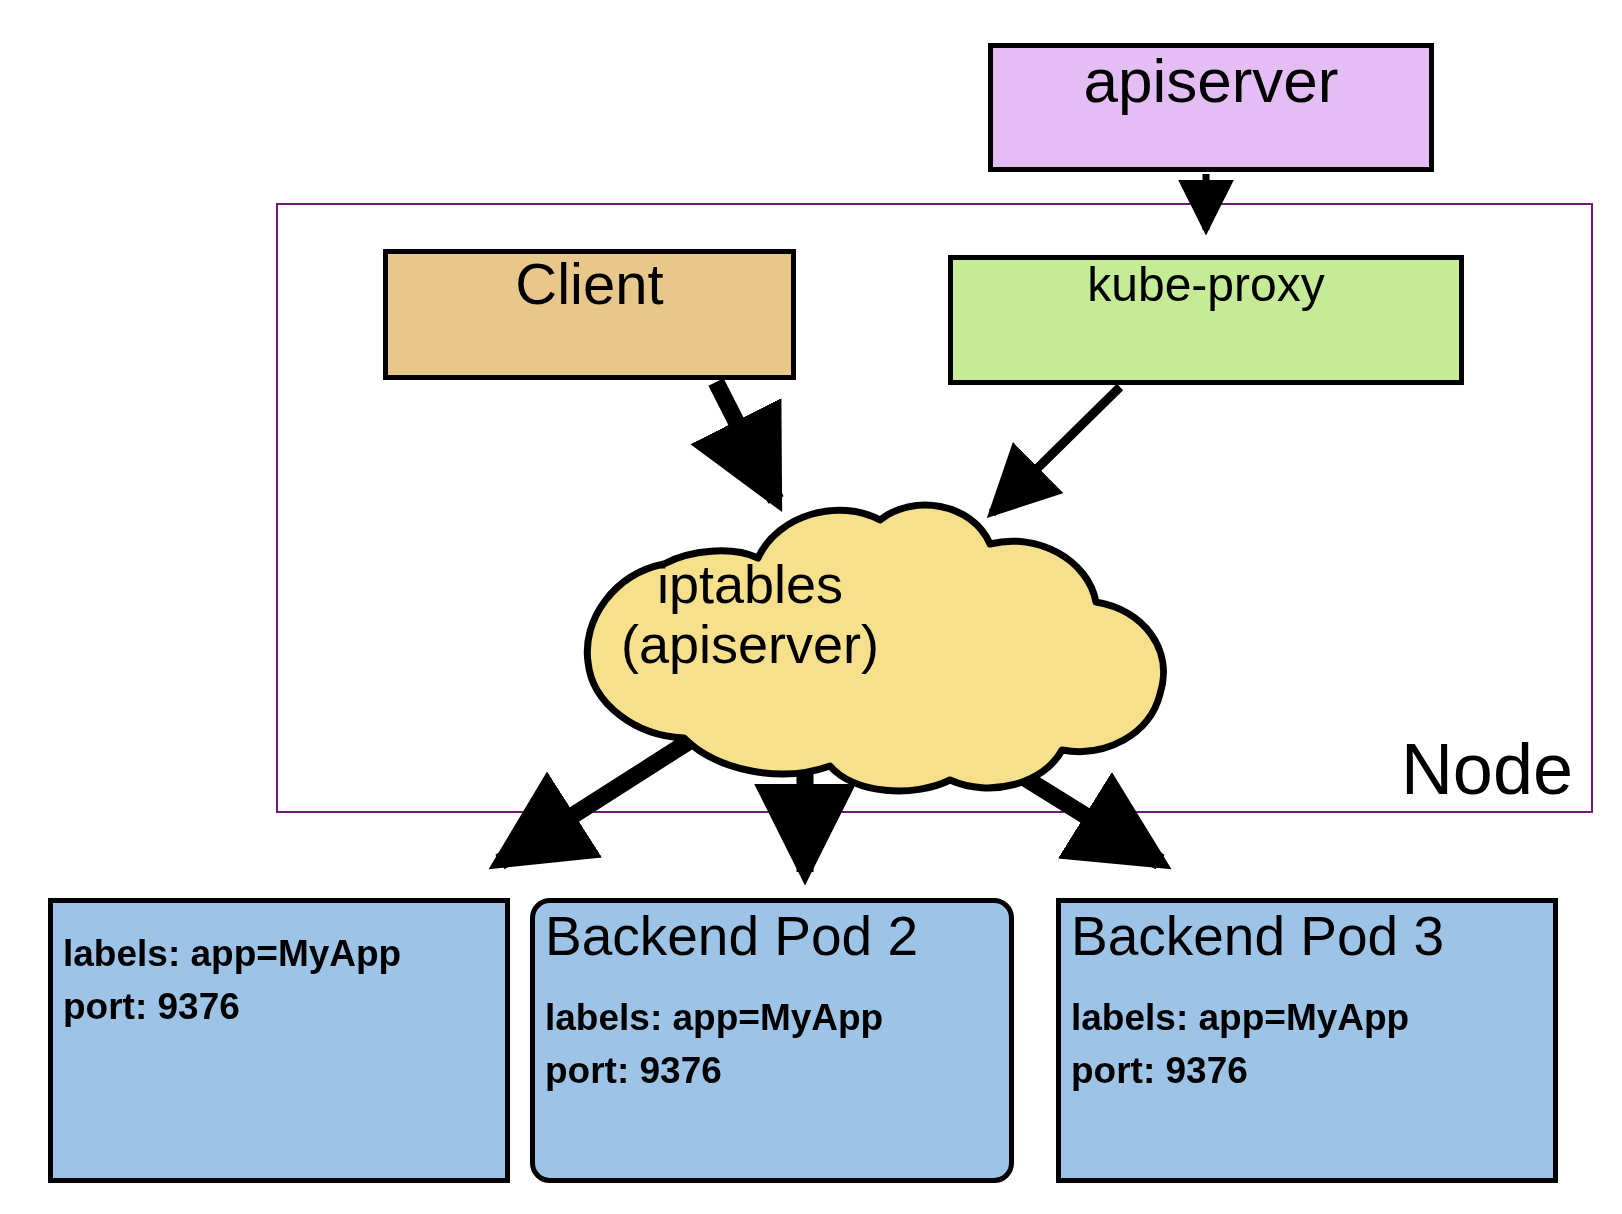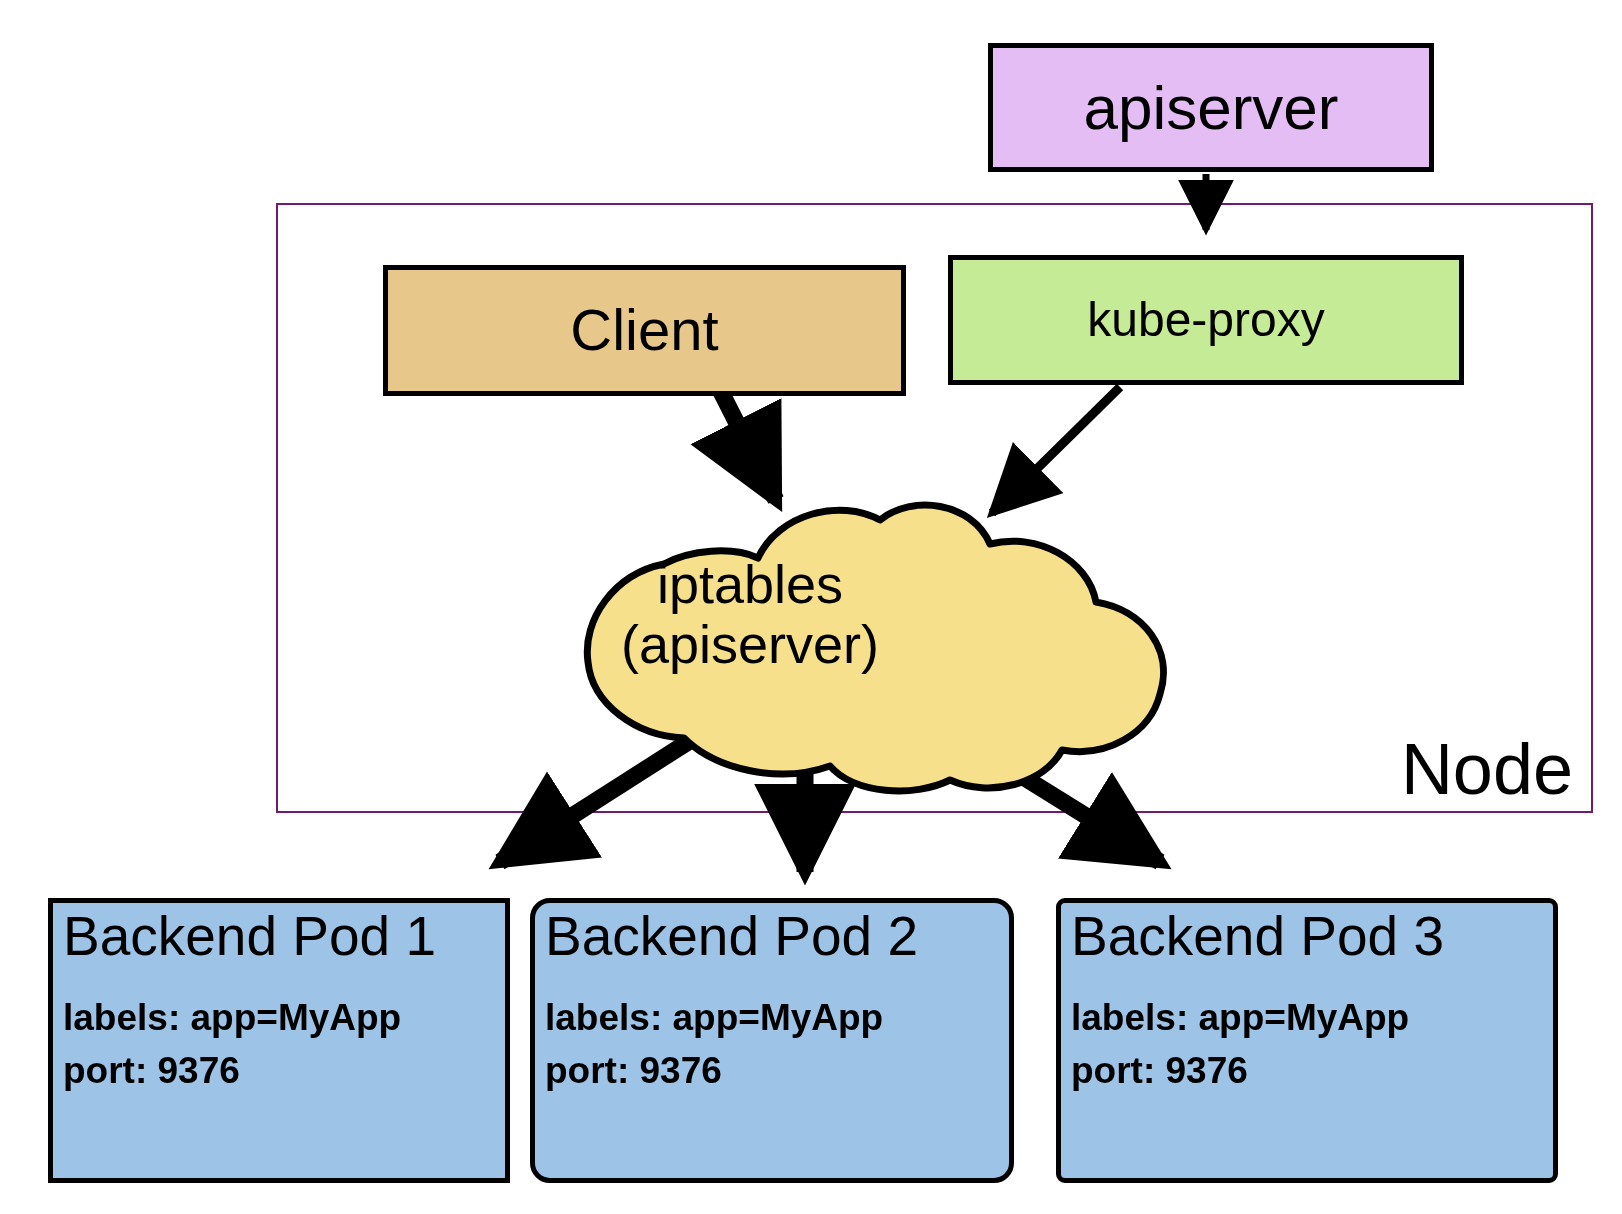--- a/index.html
+++ b/index.html
@@ -32,39 +32,38 @@
     border: 2px solid #701a75;
     background: #ffffff;
   }
   .shape {
     position: absolute;
     box-sizing: border-box;
     border: 5px solid #000000;
     display: flex;
     flex-direction: column;
     align-items: center;
-    justify-content: center;
+    justify-content: flex-start;
     color: #000000;
     text-align: center;
   }
   .shape-title {
     line-height: 1.05;
     white-space: nowrap;
   }
   #apiserver {
     left: 988px; top: 43px;
     width: 446px; height: 129px;
     background: #e5bdf5;
   }
   #apiserver .shape-title { font-size: 62px; }
   #client {
     left: 383px; top: 249px;
-    width: 523px; height: 131px;
+    width: 413px; height: 131px;
     background: #e8c88a;
-    margin-top: 16px;
   }
   #client .shape-title { font-size: 58px; }
   #kubeproxy {
     left: 948px; top: 255px;
     width: 516px; height: 130px;
     background: #c5eb96;
   }
   #kubeproxy .shape-title { font-size: 48px; }
   #node-container {
     left: 276px; top: 203px;
@@ -116,21 +115,21 @@
   .pod-meta {
     font-size: 37px;
     line-height: 1.22;
     margin-top: 26px;
     white-space: nowrap;
     font-weight: bold;
   }
   .pod-meta + .pod-meta { margin-top: 8px; }
   #pod1 { left: 48px;   width: 462px; }
   #pod2 { left: 530px;  width: 484px; border-radius: 20px; }
-  #pod3 { left: 1056px; width: 502px; border-radius: 9px; }
+  #pod3 { left: 1056px; width: 502px; }
 </style>
 </head>
 <body>
 
 <div id="stage">
 
   <div class="node-box" id="node-container">
     <span id="node-label">Node</span>
   </div>
 
@@ -184,21 +183,20 @@
                C 42 122, 74 76, 124 66
                C 150 52, 192 48, 218 60 Z" fill="#f7e08c" stroke="#000000" stroke-width="7" stroke-linejoin="round"></path>
     </svg>
     <div class="cloud-text">
       <div>iptables</div>
       <div>(apiserver)</div>
     </div>
   </div>
 
   <div class="pod" id="pod1">
-    <span class="pod-title">Backend Pod 1</span>
     <span class="pod-meta">labels: app=MyApp</span>
     <span class="pod-meta">port: 9376</span>
   </div>
 
   <div class="pod" id="pod2">
     <span class="pod-title">Backend Pod 2</span>
     <span class="pod-meta">labels: app=MyApp</span>
     <span class="pod-meta">port: 9376</span>
   </div>
 

